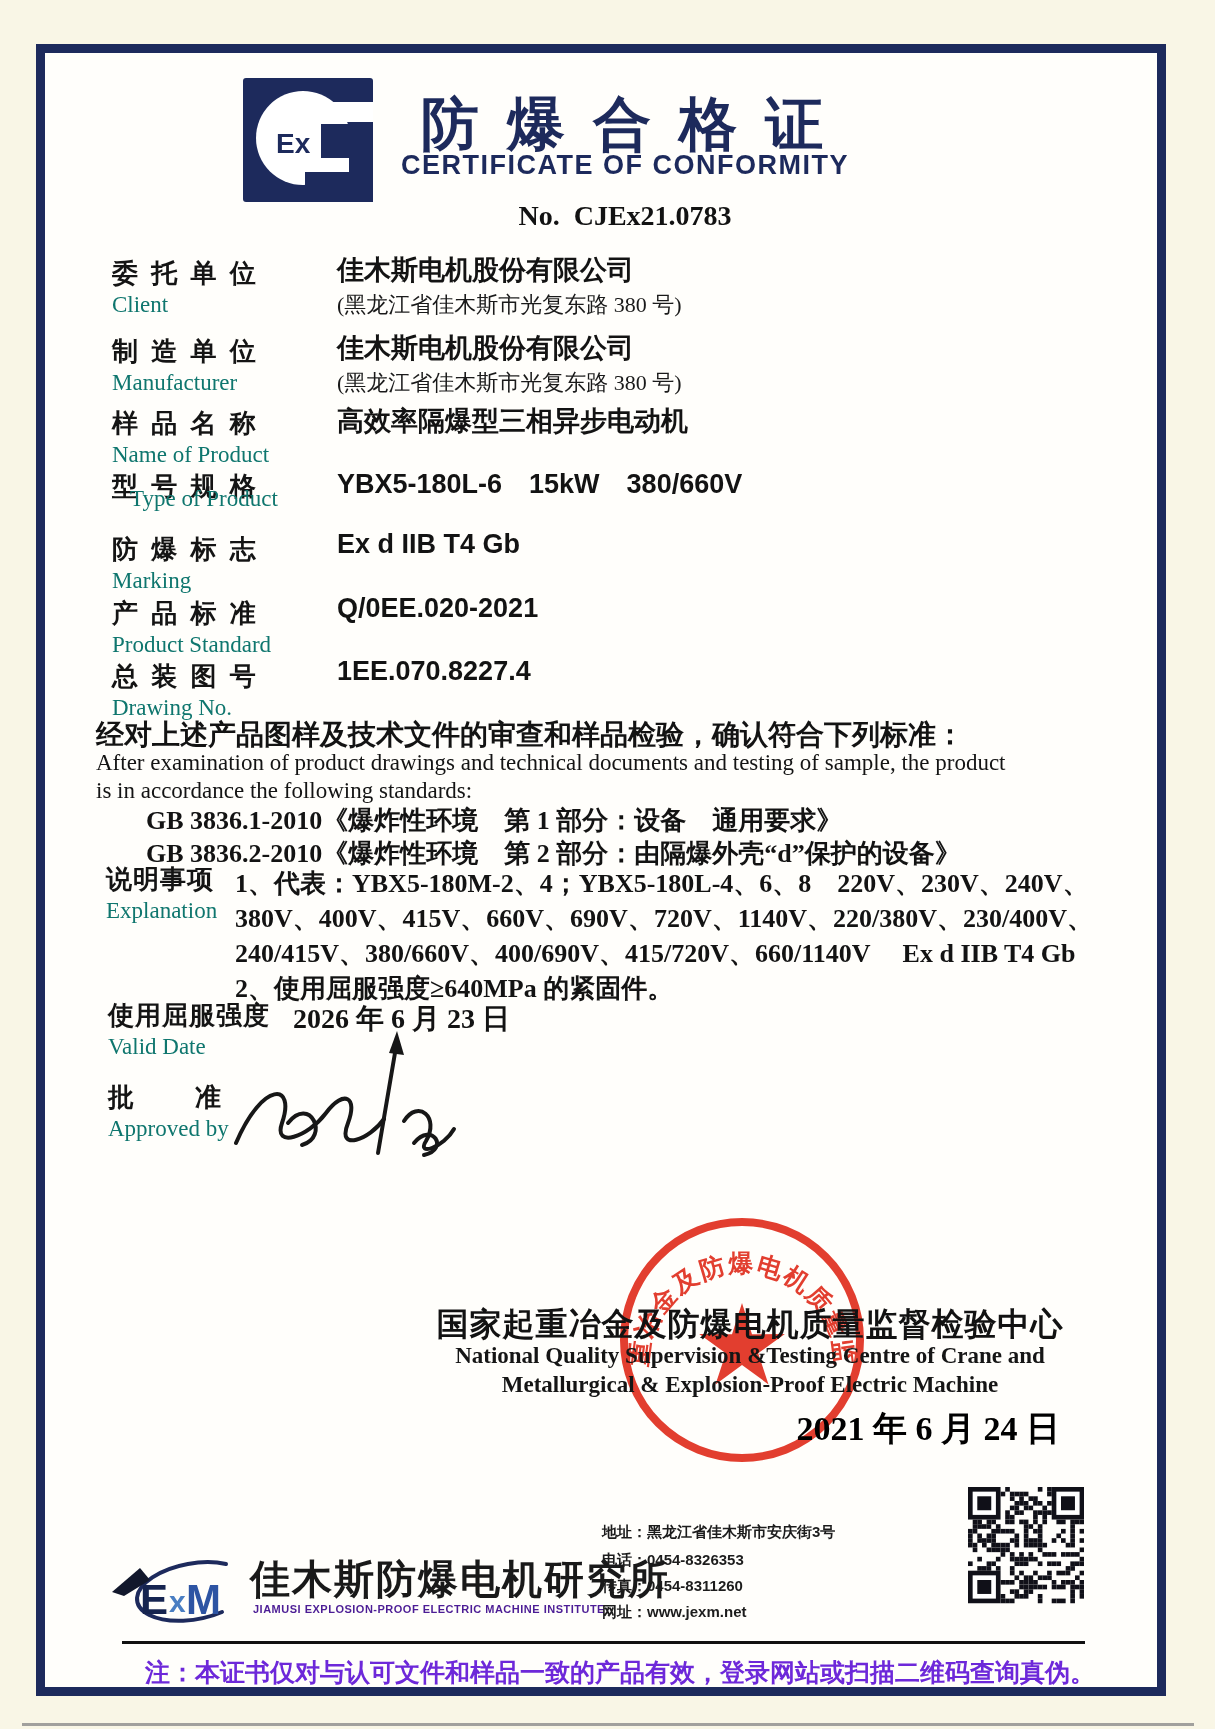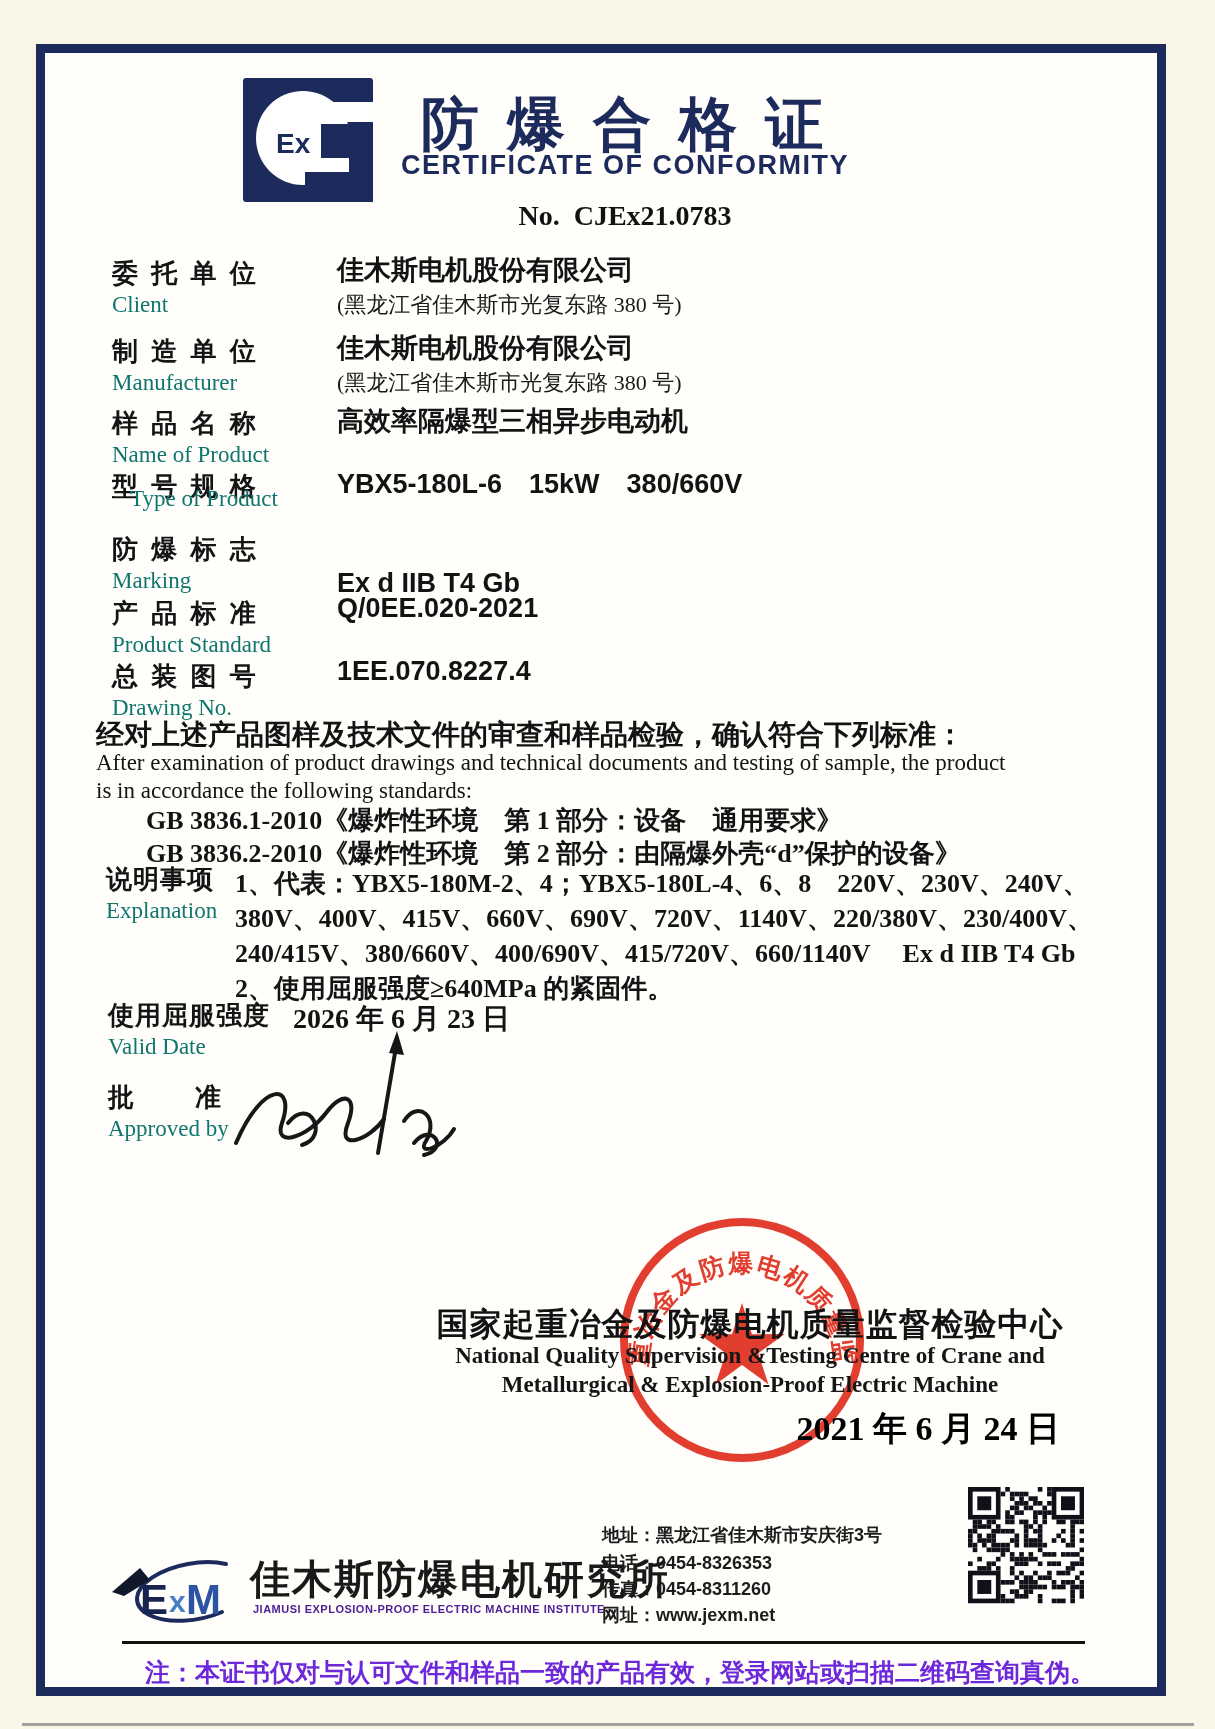--- a/index.html
+++ b/index.html
@@ -33,21 +33,21 @@
   .f-extra{font-size:22px;font-weight:500;color:#1a1a1a;font-family:"Liberation Serif",serif;white-space:pre;}
   .stmt-cn{font-size:28px;font-weight:700;color:#131313;}
   .stmt-en{font-size:23px;color:#141414;}
   .std-line{font-size:26px;font-weight:600;font-family:"Liberation Serif",serif;color:#131313;white-space:pre;}
   .exp-line{font-size:26px;font-weight:600;font-family:"Liberation Serif",serif;color:#131313;white-space:pre;}
   .center-cn{font-size:32px;font-weight:700;color:#121212;text-align:center;letter-spacing:1px;}
   .center-en{font-size:23px;font-weight:700;font-family:"Liberation Serif",serif;color:#151515;text-align:center;}
   .date-line{font-size:34px;font-weight:600;font-family:"Liberation Serif",serif;color:#000000;text-align:right;white-space:pre;}
   .inst-cn{font-size:40px;font-weight:700;letter-spacing:2px;color:#191919;}
   .inst-en{font-size:11px;font-weight:600;letter-spacing:0.5px;color:#4c1d95;}
-  .contact-line{font-size:18px;font-weight:600;color:#1c1c1c;white-space:pre;}
+  .contact-line{font-size:15px;font-weight:600;color:#1c1c1c;white-space:pre;}
   .note-line{font-size:25px;font-weight:700;color:#6d28d9;text-align:left;margin-top:6px;}
   .divider{background:#111;}
   .edge-artifact{background:#4a4a54;opacity:.5;}
 </style>
 </head>
 <body>
 
 <div class="abs frame"></div>
 
 <svg class="abs" style="left:243px;top:78px;" width="130" height="124" viewBox="0 0 130 124">
@@ -78,21 +78,21 @@
 <div class="abs f-label" style="left:112px;top:406px;">样 品 名 称</div>
 <div class="abs f-label-en en" style="left:112px;top:442px;">Name of Product</div>
 <div class="abs f-value" style="left:337px;top:403px;">高效率隔爆型三相异步电动机</div>
 
 <div class="abs f-label" style="left:112px;top:469px;">型 号 规 格</div>
 <div class="abs f-label-en en" style="left:112px;top:486px;margin-left:18px;">Type of Product</div>
 <div class="abs f-value" style="left:337px;top:466px;">YBX5-180L-6　15kW　380/660V</div>
 
 <div class="abs f-label" style="left:112px;top:532px;">防 爆 标 志</div>
 <div class="abs f-label-en en" style="left:112px;top:568px;">Marking</div>
-<div class="abs f-value" style="left:337px;top:529px;margin-top:39px;">Ex d IIB T4 Gb</div>
+<div class="abs f-value" style="left:337px;top:529px;">Ex d IIB T4 Gb</div>
 
 <div class="abs f-label" style="left:112px;top:596px;">产 品 标 准</div>
 <div class="abs f-label-en en" style="left:112px;top:632px;">Product Standard</div>
 <div class="abs f-value" style="left:337px;top:593px;">Q/0EE.020-2021</div>
 
 <div class="abs f-label" style="left:112px;top:659px;">总 装 图 号</div>
 <div class="abs f-label-en en" style="left:112px;top:695px;">Drawing No.</div>
 <div class="abs f-value" style="left:337px;top:656px;">1EE.070.8227.4</div>
 
 <div class="abs stmt-cn" style="left:96px;top:716px;width:1010px;">经对上述产品图样及技术文件的审查和样品检验，确认符合下列标准：</div>

